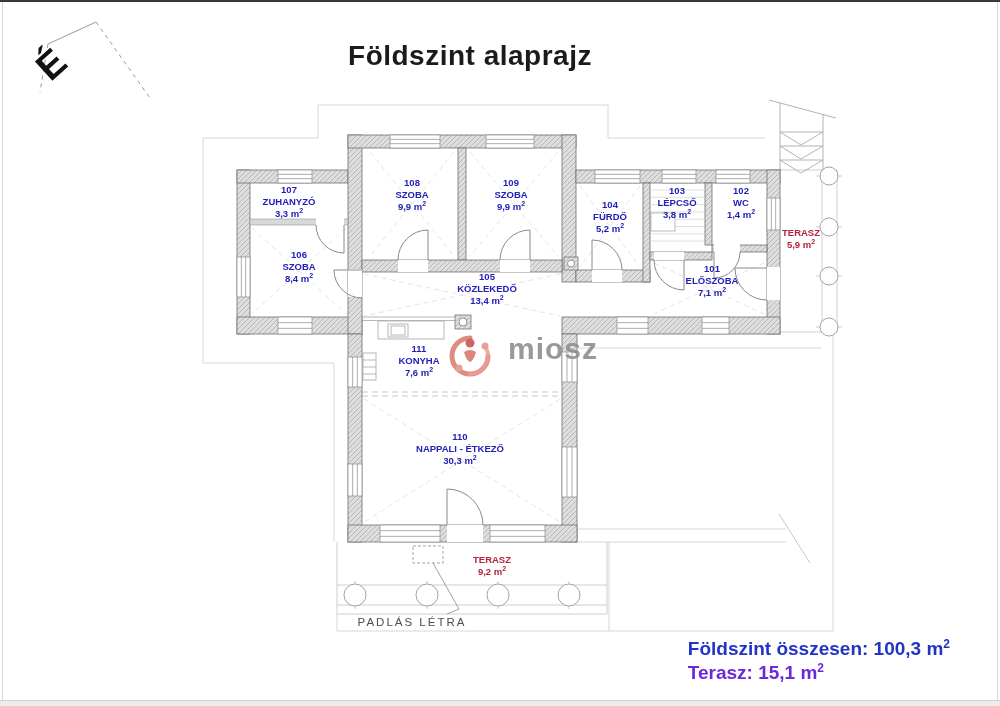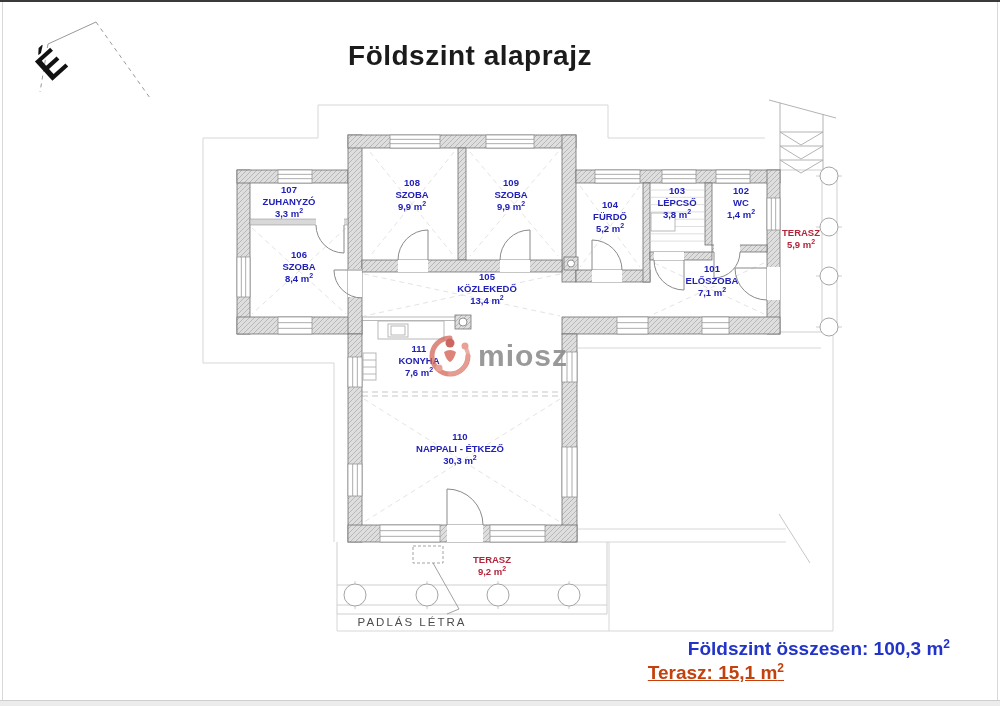--- a/index.html
+++ b/index.html
@@ -14,30 +14,30 @@
   .edge-r{position:absolute;right:2px;top:0;bottom:0;width:1px;background:#d8d8d8;}
   .title{
     position:absolute;left:470px;top:38px;transform:translateX(-50%);
     font-size:28px;font-weight:600;color:#1b1b1b;letter-spacing:0.5px;white-space:nowrap;
   }
   .plan-svg{position:absolute;left:0;top:0;}
   .room-label{font:bold 9.5px "Liberation Sans",sans-serif;}
   .annot{font:11.5px "Liberation Sans",sans-serif;fill:#4d4d4d;letter-spacing:2px;}
   .north-e{font:bold 38px "Liberation Sans",sans-serif;fill:#111;}
   .logo{
-    position:absolute;left:428px;top:332px;display:flex;align-items:center;gap:6px;
+    position:absolute;left:448px;top:332px;display:flex;align-items:flex-start;gap:16px;
     opacity:0.9;
   }
   .logo-text{font-size:30px;font-weight:bold;color:#8f8f8f;letter-spacing:1px;line-height:1;}
   .summary{
     position:absolute;right:50px;bottom:22px;text-align:left;
     font-size:19px;font-weight:600;line-height:1.22;white-space:nowrap;
   }
-  .sum-line1{color:#2233c8;margin-left:40px;}
-  .sum-line2{color:#c2410c;text-decoration:underline;}
+  .sum-line1{color:#2233c8;}
+  .sum-line2{color:#6d28d9;}
   .summary sup{font-size:12px;}
 </style>
 </head>
 <body>
 
 <div class="page">
   <div class="edge-l"></div>
   <div class="edge-r"></div>
 
   <div class="title">Földszint alaprajz</div>

